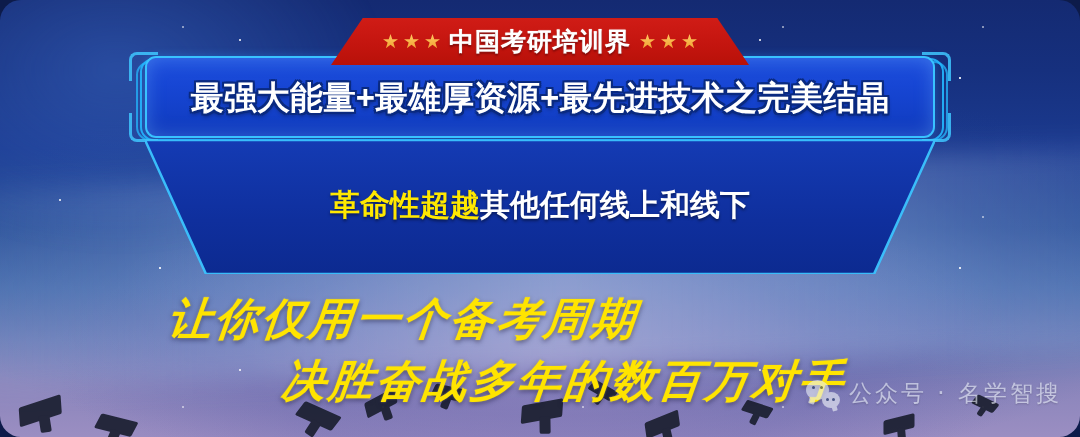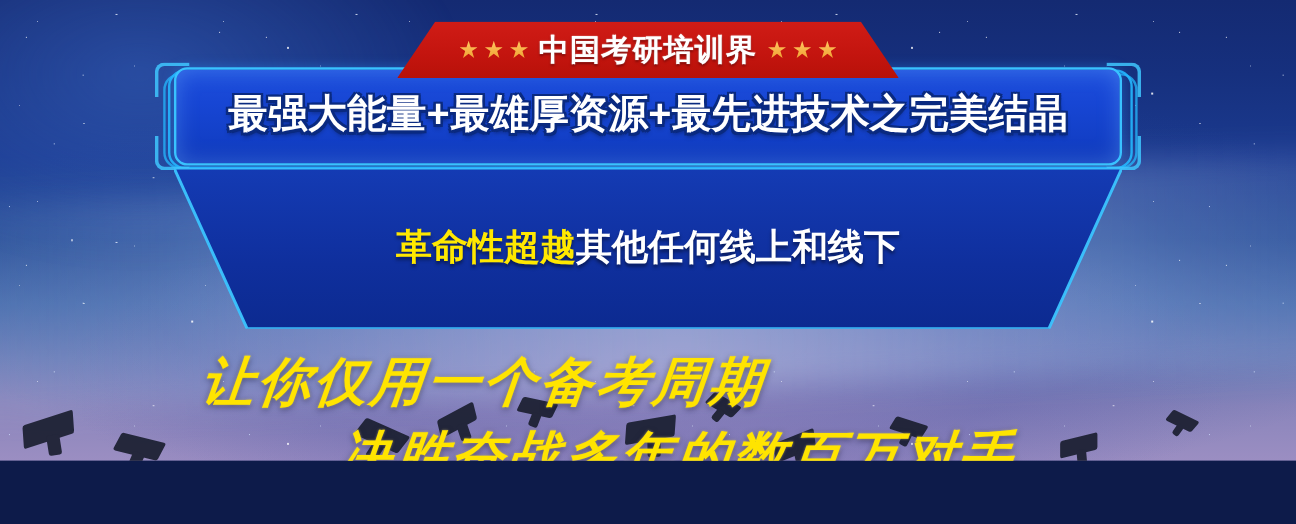--- a/index.html
+++ b/index.html
@@ -4,21 +4,21 @@
 <title>banner</title>
 <style>
   html,body{margin:0;padding:0;}
   body{
     width:1080px;height:437px;overflow:hidden;
     font-family:"Liberation Sans","DejaVu Sans",sans-serif;
     background:#0d1b4a;
   }
 
   
-  .stage{position:relative;width:1080px;height:384px;overflow:hidden;}
+  .stage{position:relative;width:1080px;height:437px;overflow:hidden;border-radius:21px;}
 
   
   .bg-base{
     position:absolute;inset:0;
     background:
       radial-gradient(ellipse 60% 55% at 50% 82%, rgba(150,130,190,.55) 0%, rgba(110,100,175,.25) 45%, rgba(0,0,0,0) 75%),
       radial-gradient(ellipse 75% 60% at 52% 62%, rgba(95,135,200,.45) 0%, rgba(40,70,150,.18) 55%, rgba(0,0,0,0) 80%),
       linear-gradient(180deg,
         #142a72 0%,
         #16307e 16%,
@@ -125,21 +125,21 @@
   .band-top{
     position:relative;
     height:78px;border-radius:11px;
     background:linear-gradient(180deg,#1e4fdd 0%,#1746d4 35%,#1340c8 70%,#1039bb 100%);
     border:2px solid #39c2ff;
     box-shadow:inset 0 0 18px rgba(120,190,255,.35), 0 0 10px rgba(40,150,255,.35);
     display:flex;align-items:center;justify-content:center;
     overflow:hidden;
   }
   .band-top .line1{
-    font-family:Liberation Mono, monospace;
+    font-family:Liberation Sans, sans-serif;
     font-weight:bold;font-size:33px;color:#ffffff;white-space:nowrap;
     letter-spacing:0px;line-height:1;
     text-shadow:
       2px 0 0 #0a2a80, -2px 0 0 #0a2a80, 0 2px 0 #0a2a80, 0 -2px 0 #0a2a80,
       2px 2px 0 #0a2a80, -2px 2px 0 #0a2a80, 2px -2px 0 #0a2a80, -2px -2px 0 #0a2a80,
       0 3px 4px rgba(0,0,0,.45);
   }
 
   
   .bracket{position:absolute;width:26px;height:26px;border:3px solid #3fc6ff;opacity:.85;}
@@ -158,21 +158,21 @@
     clip-path:polygon(0% 0%, 100% 0%, 92.3% 100%, 7.7% 100%);
   }
   .panel-side-l, .panel-side-r{
     position:absolute;top:0;bottom:0;width:2px;background:#3cc4ff;opacity:.95;
   }
   .panel-text{
     position:absolute;inset:0;
     display:flex;flex-direction:column;align-items:center;justify-content:center;gap:9px;
   }
   .line2, .line3{
-    font-family:Liberation Serif, serif;
+    font-family:Liberation Mono, monospace;
     font-weight:bold;font-size:30px;line-height:1;white-space:nowrap;
     text-shadow:0 2px 3px rgba(0,0,0,.45);
   }
   .line2 .hl{color:#ffe800;}
   .line2 .wh{color:#ffffff;}
   .line3{color:#ffffff;}
 
   
   .slogan{
     position:absolute;left:0;right:0;top:296px;z-index:5;
@@ -319,14 +319,25 @@
         </div>
       </div>
     </div>
   </div>
 
   <div class="slogan">
     <div class="brush brush-1">让你仅用一个备考周期</div>
     <div class="brush brush-2">决胜奋战多年的数百万对手</div>
   </div>
 
+  <div class="watermark">
+    <span class="wechat-icon">
+      <i class="bub big"></i>
+      <i class="bub small"></i>
+      <i class="eye e1"></i>
+        <i class="eye e2"></i>
+      <i class="eye e3"></i>
+        <i class="eye e4"></i>
+    </span>
+    <span class="wm-text">公众号 · 名学智搜</span>
+  </div>
 
 </div>
 
 </body></html>

